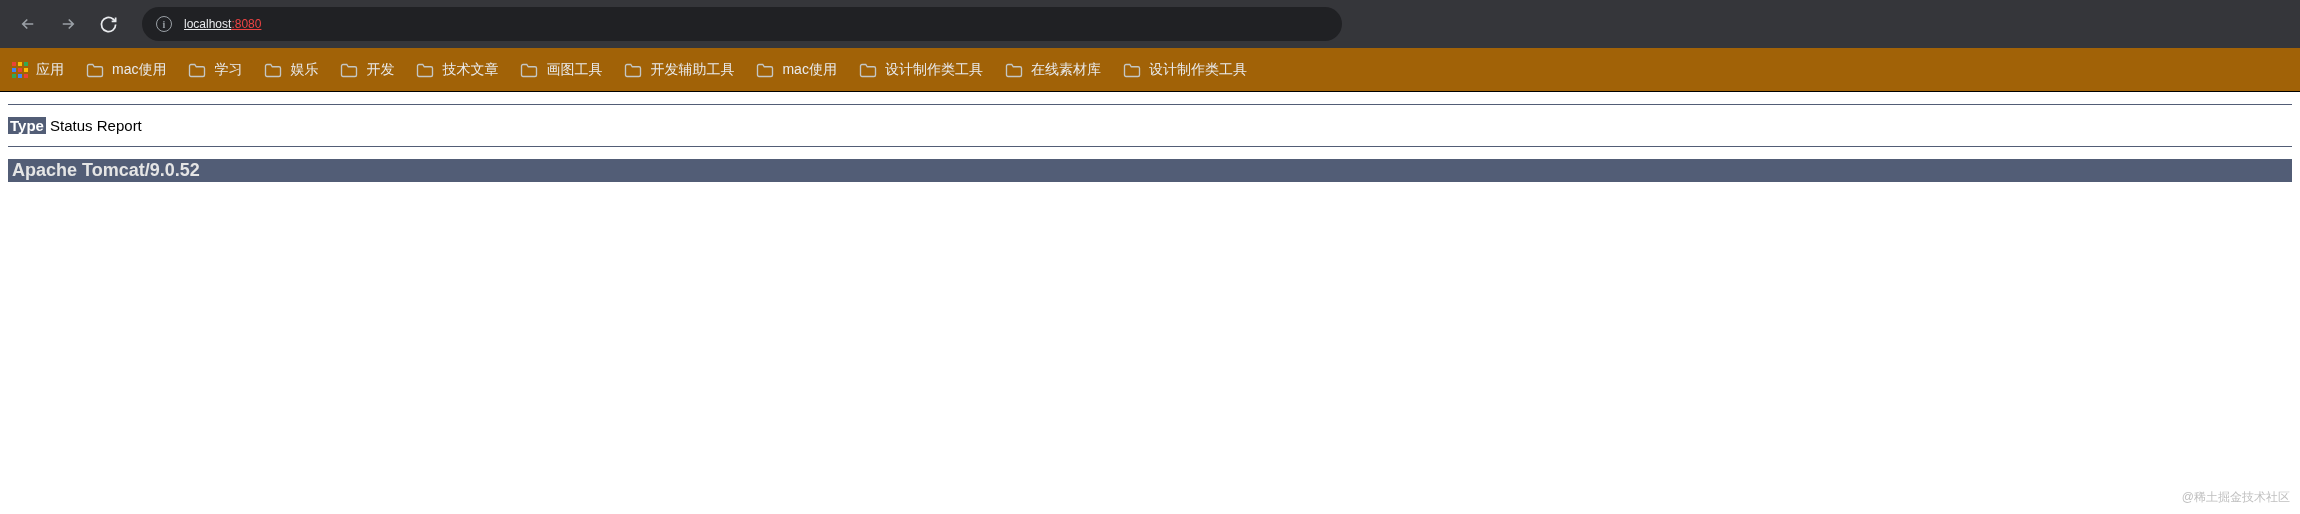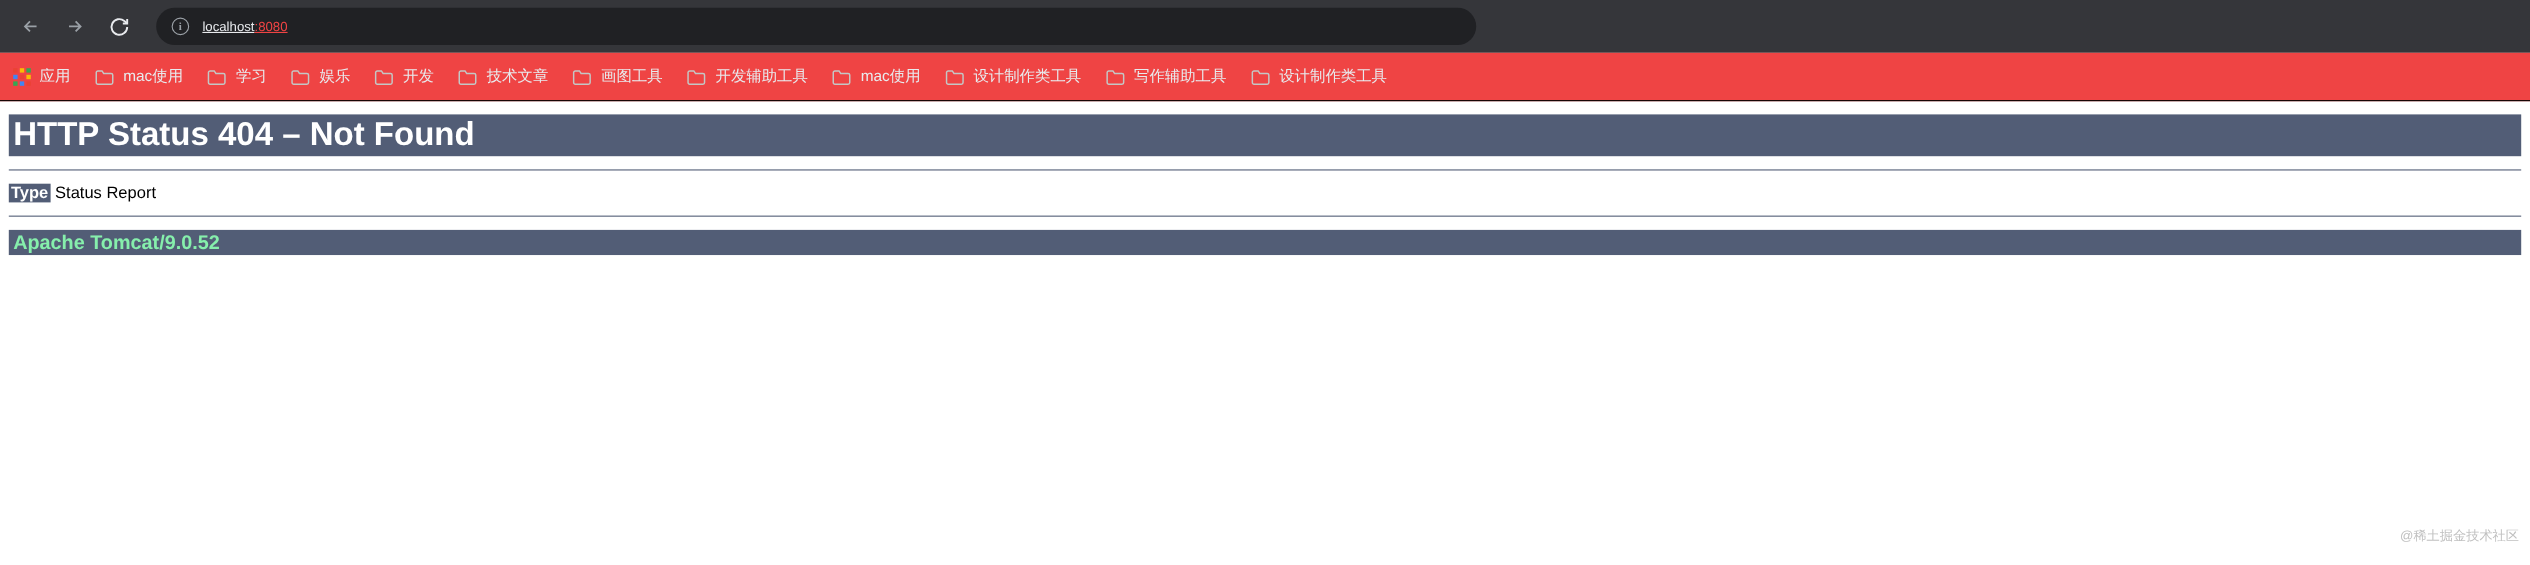--- a/index.html
+++ b/index.html
@@ -47,21 +47,21 @@
       justify-content: center;
       font-size: 10px;
       color: #9aa0a6;
       margin-right: 12px;
       font-weight: bold;
       font-family: Georgia, serif;
     }
     .url-text { color: #e8eaed; font-size: 12px; text-decoration: underline; }
     .url-port { color: #ef4444; }
     .bookmarks-bar {
-      background: #ef4444;
+      background: #a16207;
       height: 44px;
       display: flex;
       align-items: center;
       padding: 0 12px;
       gap: 22px;
       border-bottom: 1px solid #000;
     }
     .apps-icon {
       display: grid;
       grid-template-columns: repeat(3, 4px);
@@ -109,30 +109,30 @@
       color: #000;
     }
     .label-badge {
       background: #525D76;
       color: #ffffff;
       font-weight: bold;
       padding: 0 2px;
     }
     .server-footer {
       background: #525D76;
-      color: #86efac;
+      color: #e5e5e5;
       font-family: Tahoma, Arial, sans-serif;
       font-size: 18px;
       font-weight: bold;
       padding: 1px 4px;
       margin: 0 8px;
     }
     .watermark {
       position: fixed;
-      bottom: 18px;
+      bottom: 8px;
       right: 10px;
       color: #c0c0c0;
       font-size: 12px;
     }
   </style>
 </head>
 <body>
 
 <div class="browser-toolbar">
   <div class="nav-btn">
@@ -235,33 +235,32 @@
             <path d="M2 4a2 2 0 0 1 2-2h5l2 3h9a2 2 0 0 1 2 2v9a2 2 0 0 1-2 2H4a2 2 0 0 1-2-2V4z"></path>
           </svg>
         </span>
         <span>设计制作类工具</span>
       </div><div class="bookmark-item">
         <span class="folder-icon">
           <svg width="18" height="15" viewBox="0 0 24 20" fill="none" stroke="#c4c7c5" stroke-width="1.8">
             <path d="M2 4a2 2 0 0 1 2-2h5l2 3h9a2 2 0 0 1 2 2v9a2 2 0 0 1-2 2H4a2 2 0 0 1-2-2V4z"></path>
           </svg>
         </span>
-        <span>写作辅助工具</span>
+        <span>在线素材库</span>
       </div><div class="bookmark-item">
         <span class="folder-icon">
           <svg width="18" height="15" viewBox="0 0 24 20" fill="none" stroke="#c4c7c5" stroke-width="1.8">
             <path d="M2 4a2 2 0 0 1 2-2h5l2 3h9a2 2 0 0 1 2 2v9a2 2 0 0 1-2 2H4a2 2 0 0 1-2-2V4z"></path>
           </svg>
         </span>
         <span>设计制作类工具</span>
       </div></div>
 </div>
 
 <div class="page-content">
-  <h1 class="error-title">HTTP Status 404 – Not Found</h1>
   <hr class="hr-line">
   <p class="error-line">
     <span class="label-badge">Type</span><span> Status Report</span>
   </p>
   <hr class="hr-line">
   <h3 class="server-footer">Apache Tomcat/9.0.52</h3>
 </div>
 
 <div class="watermark">@稀土掘金技术社区</div>
 

